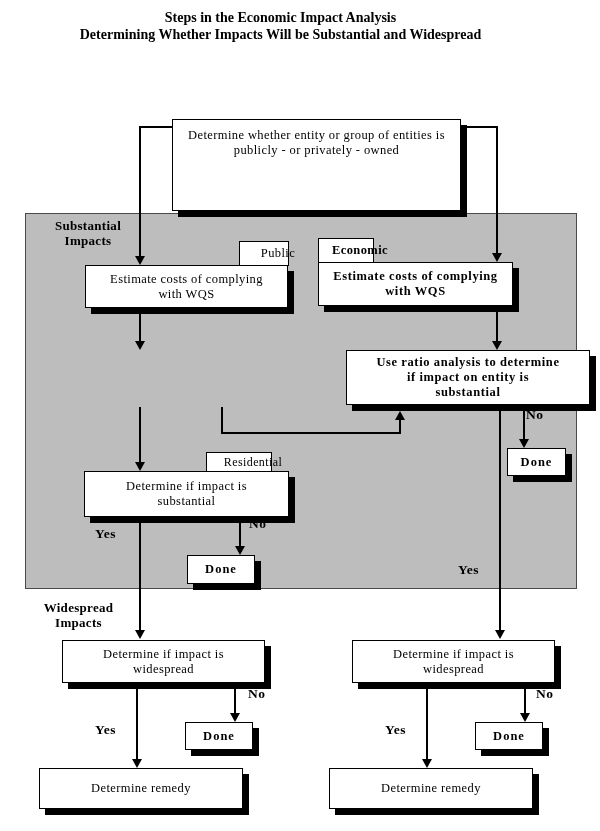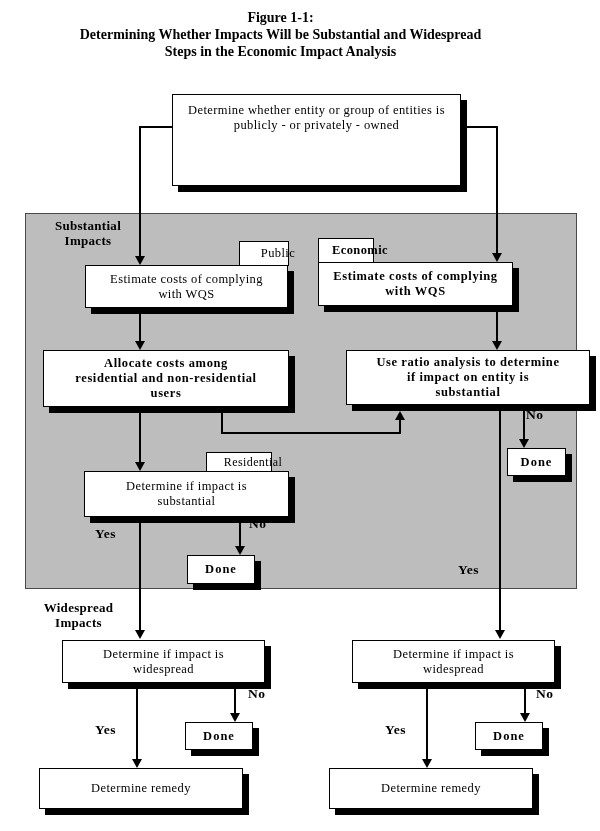--- a/index.html
+++ b/index.html
@@ -36,23 +36,22 @@
 
   .elabel { position:absolute; font-weight:bold; font-size:13.5px;
             letter-spacing:0.5px; z-index:3; }
 </style>
 </head>
 <body>
 
 <div class="page">
 
   <div class="title">
-    <div>Figure 1-1:</div>
+    <div>Steps in the Economic Impact Analysis</div>
     <div>Determining Whether Impacts Will be Substantial and Widespread</div>
-    <div>Steps in the Economic Impact Analysis</div>
   </div>
 
   <div class="region"></div>
   <div class="seclabel" style="left:47px; top:218px; width:82px;">Substantial
 Impacts</div>
   <div class="seclabel" style="left:36px; top:600px; width:85px;">Widespread
 Impacts</div>
 
   <div class="hline" style="left:140px; top:126px; width:33px; height:1.8px;"></div>
   <div class="vline" style="left:139px; top:126px; width:2px; height:131px;"></div>
@@ -93,31 +92,28 @@
 
   <div class="vline" style="left:234px; top:683px; width:2px; height:31px;"></div>
   <div class="arr down" style="left:230px; top:713px;"></div>
 
   <div class="vline" style="left:426px; top:683px; width:2px; height:77px;"></div>
   <div class="arr down" style="left:422px; top:759px;"></div>
 
   <div class="vline" style="left:524px; top:683px; width:2px; height:31px;"></div>
   <div class="arr down" style="left:520px; top:713px;"></div>
 
-  <div class="node topalign" style="left:172px; top:94px; width:289px; height:92px;font-family:Liberation Serif, serif;">Determine whether entity or group of entities is
+  <div class="node topalign" style="left:172px; top:119px; width:289px; height:92px;font-family:Liberation Serif, serif;">Determine whether entity or group of entities is
 publicly - or privately - owned</div>
 
   <div class="node" style="left:85px; top:265px; width:203px; height:43px;">Estimate costs of complying
 with WQS</div>
   <div class="node b" style="left:318px; top:262px; width:195px; height:44px;">Estimate costs of complying
 with WQS</div>
 
-  <div class="node b" style="left:43px; top:350px; width:246px; height:57px;">Allocate costs among
-residential and non-residential
-users</div>
   <div class="node b" style="left:318px; top:350px; width:244px; height:55px;margin-left:28px;">Use ratio analysis to determine
 if impact on entity is
 substantial</div>
 
   <div class="node" style="left:84px; top:471px; width:205px; height:46px;">Determine if impact is
 substantial</div>
 
   <div class="node b" style="left:187px; top:555px; width:68px; height:29px; letter-spacing:1px;">Done</div>
   <div class="node b" style="left:507px; top:448px; width:59px; height:28px; letter-spacing:1px;">Done</div>
 

